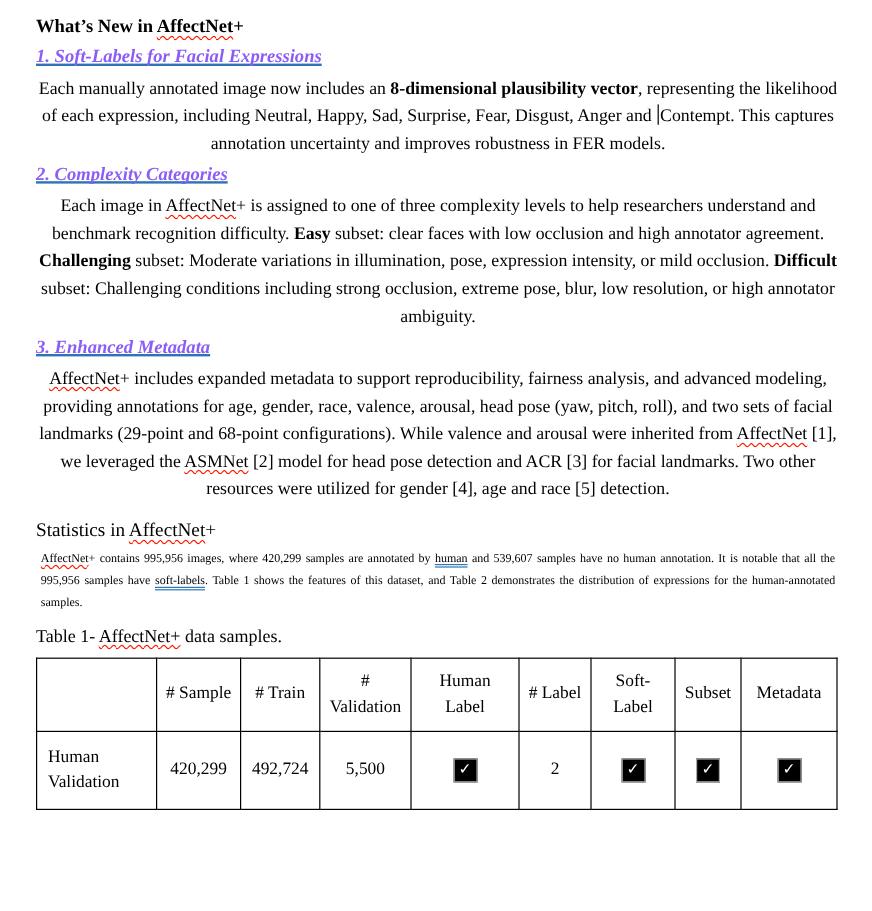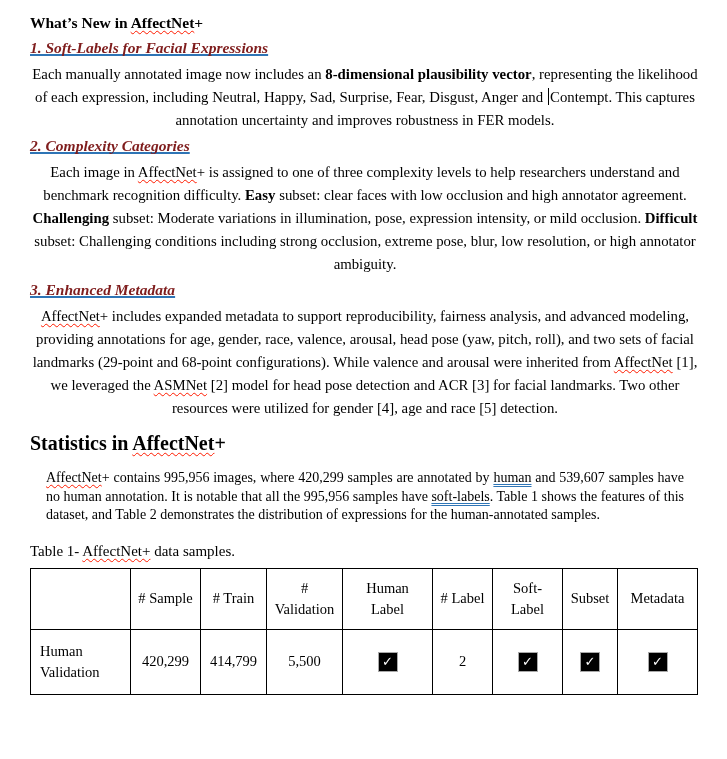--- a/index.html
+++ b/index.html
@@ -14,21 +14,21 @@
     padding: 12px 27px 0 30px;
     font-family: "Liberation Serif", "DejaVu Serif", serif;
     color: #000000;
   }
   .doc-title {
     font-size: 15.5px; font-weight: bold;
     line-height: 22px; margin: 0 0 3px 0;
   }
   .blue-heading {
     font-size: 15.5px; font-weight: bold; font-style: italic;
-    color: #7f1d1d;
+    color: #8b5cf6;
     text-decoration: underline;
     text-decoration-color: #2E74B5;
     text-decoration-thickness: 1.5px;
     text-decoration-skip-ink: none;
     line-height: 22px; margin: 3px 0 4px 0;
   }
   .para {
     font-size: 14.8px; line-height: 23px;
     margin: 0 0 2px 0;
     text-align: center;
@@ -46,27 +46,27 @@
     text-underline-offset: 2px;
   }
   .text-cursor {
     display: inline-block;
     width: 1.3px; height: 17px;
     background: #000;
     vertical-align: -3px;
     margin: 0 1px;
   }
   .stats-heading {
-    font-size: 20px; font-weight: bold;
+    font-size: 16px; font-weight: normal;
     line-height: 20px; margin: 13px 0 0 0;
   }
   .stats-para {
-    font-size: 14px; line-height: 18.5px;
+    font-size: 10px; line-height: 18.5px;
     text-align: justify;
-    margin: 16px;
+    margin: 4px;
   }
   .table-caption {
     font-size: 15px; text-align: left;
     width: 667px;
     margin: 8px 0 7px 0;
     line-height: 20px;
   }
   table.data-table {
     border-collapse: collapse;
     table-layout: fixed;
@@ -149,21 +149,21 @@
       <td># Validation</td>
       <td>Human Label</td>
       <td># Label</td>
       <td>Soft-Label</td>
       <td>Subset</td>
       <td>Metadata</td>
     </tr>
     <tr class="data-row">
       <td class="row-label">Human Validation</td>
       <td>420,299</td>
-      <td>414,799</td>
+      <td>492,724</td>
       <td>5,500</td>
       <td><span class="chk">✓</span></td>
       <td>2</td>
       <td><span class="chk">✓</span></td>
       <td><span class="chk">✓</span></td>
       <td><span class="chk">✓</span></td>
     </tr>
   </tbody>
     </table>
 

